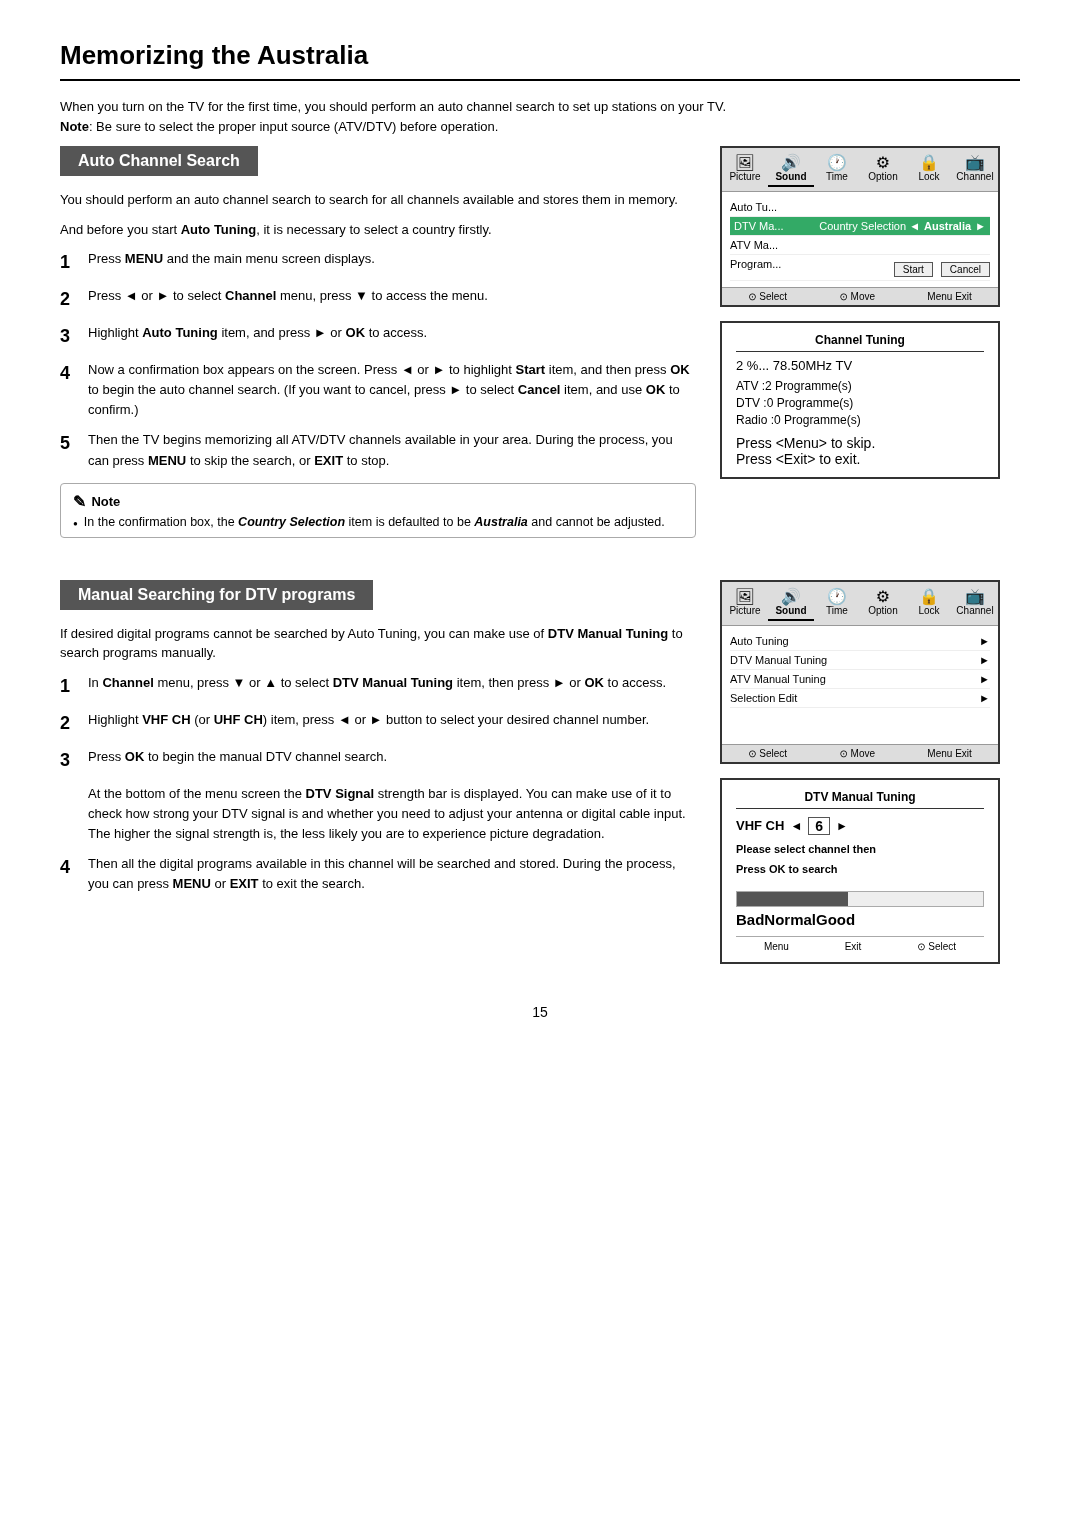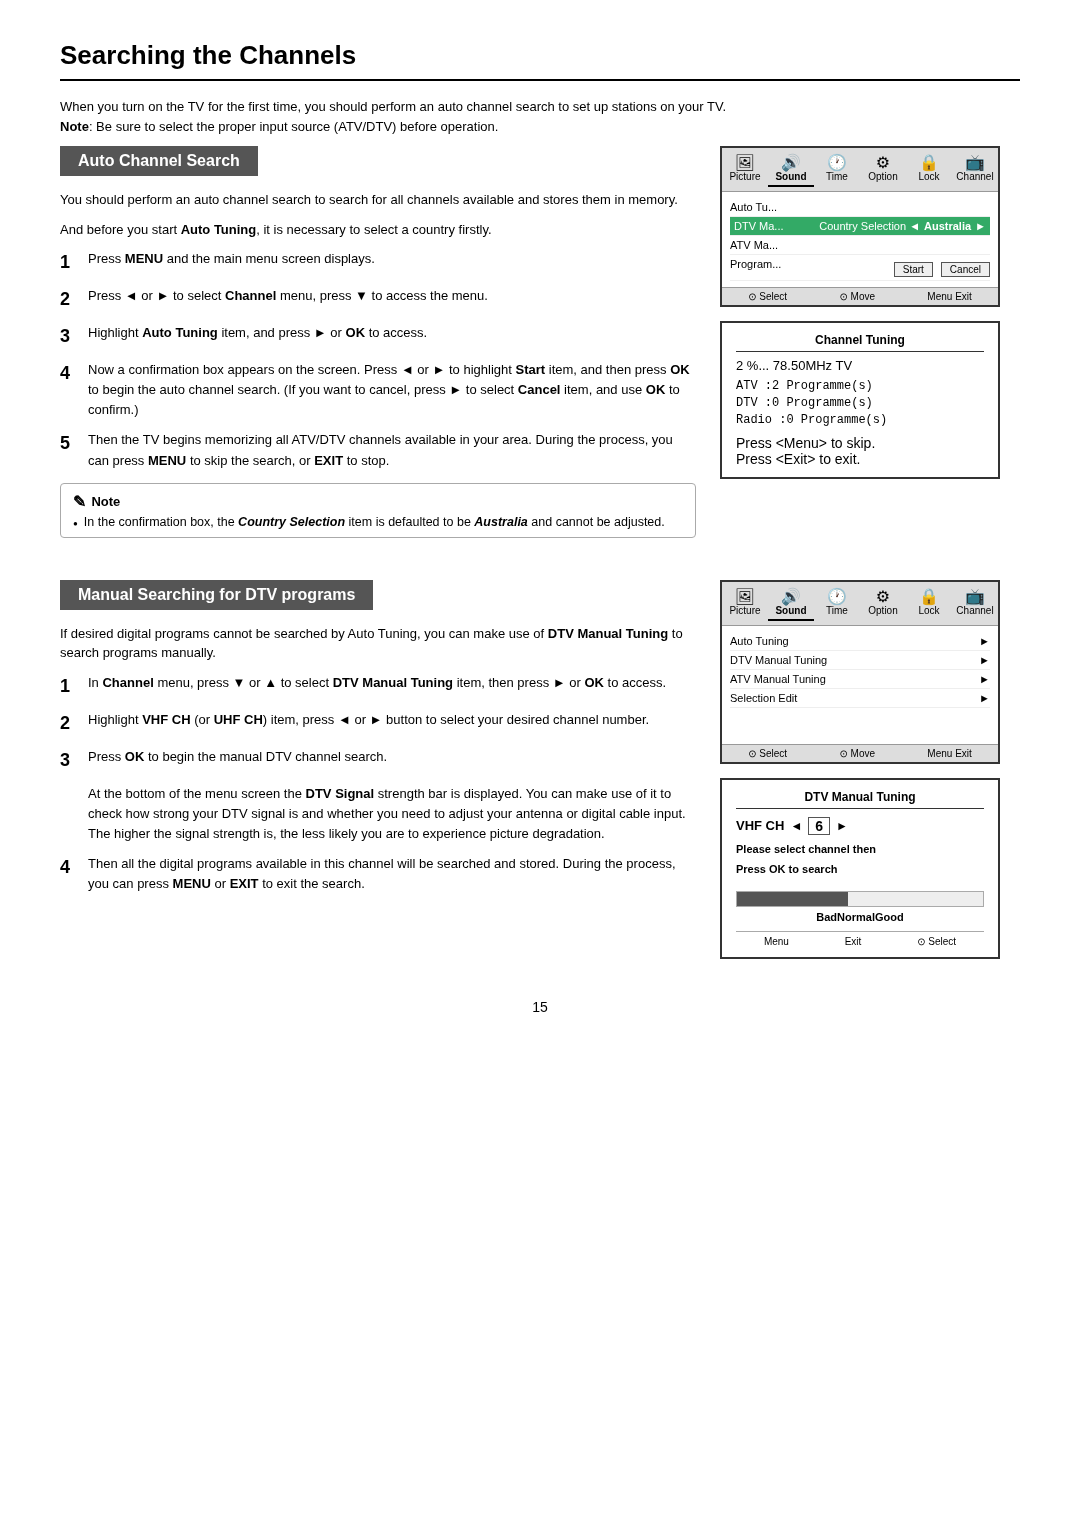--- a/index.html
+++ b/index.html
@@ -155,21 +155,21 @@
       font-weight: bold;
       text-align: center;
       border-bottom: 1px solid #333;
       padding-bottom: 4px;
       margin-bottom: 6px;
     }
     .tuning-box .tuning-freq {
       font-size: 13px;
       margin-bottom: 6px;
     }
-    .tuning-box .tuning-row { margin-bottom: 3px; font-family: Liberation Mono, monospace; }
+    .tuning-box .tuning-row { margin-bottom: 3px; }
     .tuning-box .tuning-footer {
       margin-top: 8px;
       font-size: 14px;
     }
 
     
     .section2 { margin-top: 30px; }
 
     
     .dtv-box {
@@ -203,22 +203,22 @@
       border: 1px solid #aaa;
       position: relative;
       margin-bottom: 4px;
     }
     .signal-bar {
       height: 100%;
       background: #555;
     }
     .signal-labels {
       display: flex;
-      justify-content: center;
-      font-size: 11px;
+      justify-content: flex-start;
+      font-size: 15px;
       font-weight: bold;
       margin-bottom: 8px;
     }
     .dtv-footer {
       display: flex;
       justify-content: space-around;
       font-size: 10px;
       border-top: 1px solid #aaa;
       padding-top: 4px;
     }
@@ -228,21 +228,21 @@
       margin-top: 40px;
       font-size: 14px;
     }
 
     b { font-weight: bold; }
     i { font-style: italic; }
   </style>
 </head>
 <body>
 
-<h1>Searching the Channels</h1>
+<h1>Memorizing the Australia</h1>
 
 <p class="intro-text">
   <span>When you turn on the TV for the first time, you should perform an auto channel search to set up stations on your TV.</span><br>
   <span class="note-bold">Note</span><span>: Be sure to select the proper input source (ATV/DTV) before operation.</span>
 </p>
 
 <div class="two-col">
   <div class="left-col">
     <div class="section-header">Auto Channel Search</div>
     <p class="intro-text">You should perform an auto channel search to search for all channels available and stores them in memory.</p>

